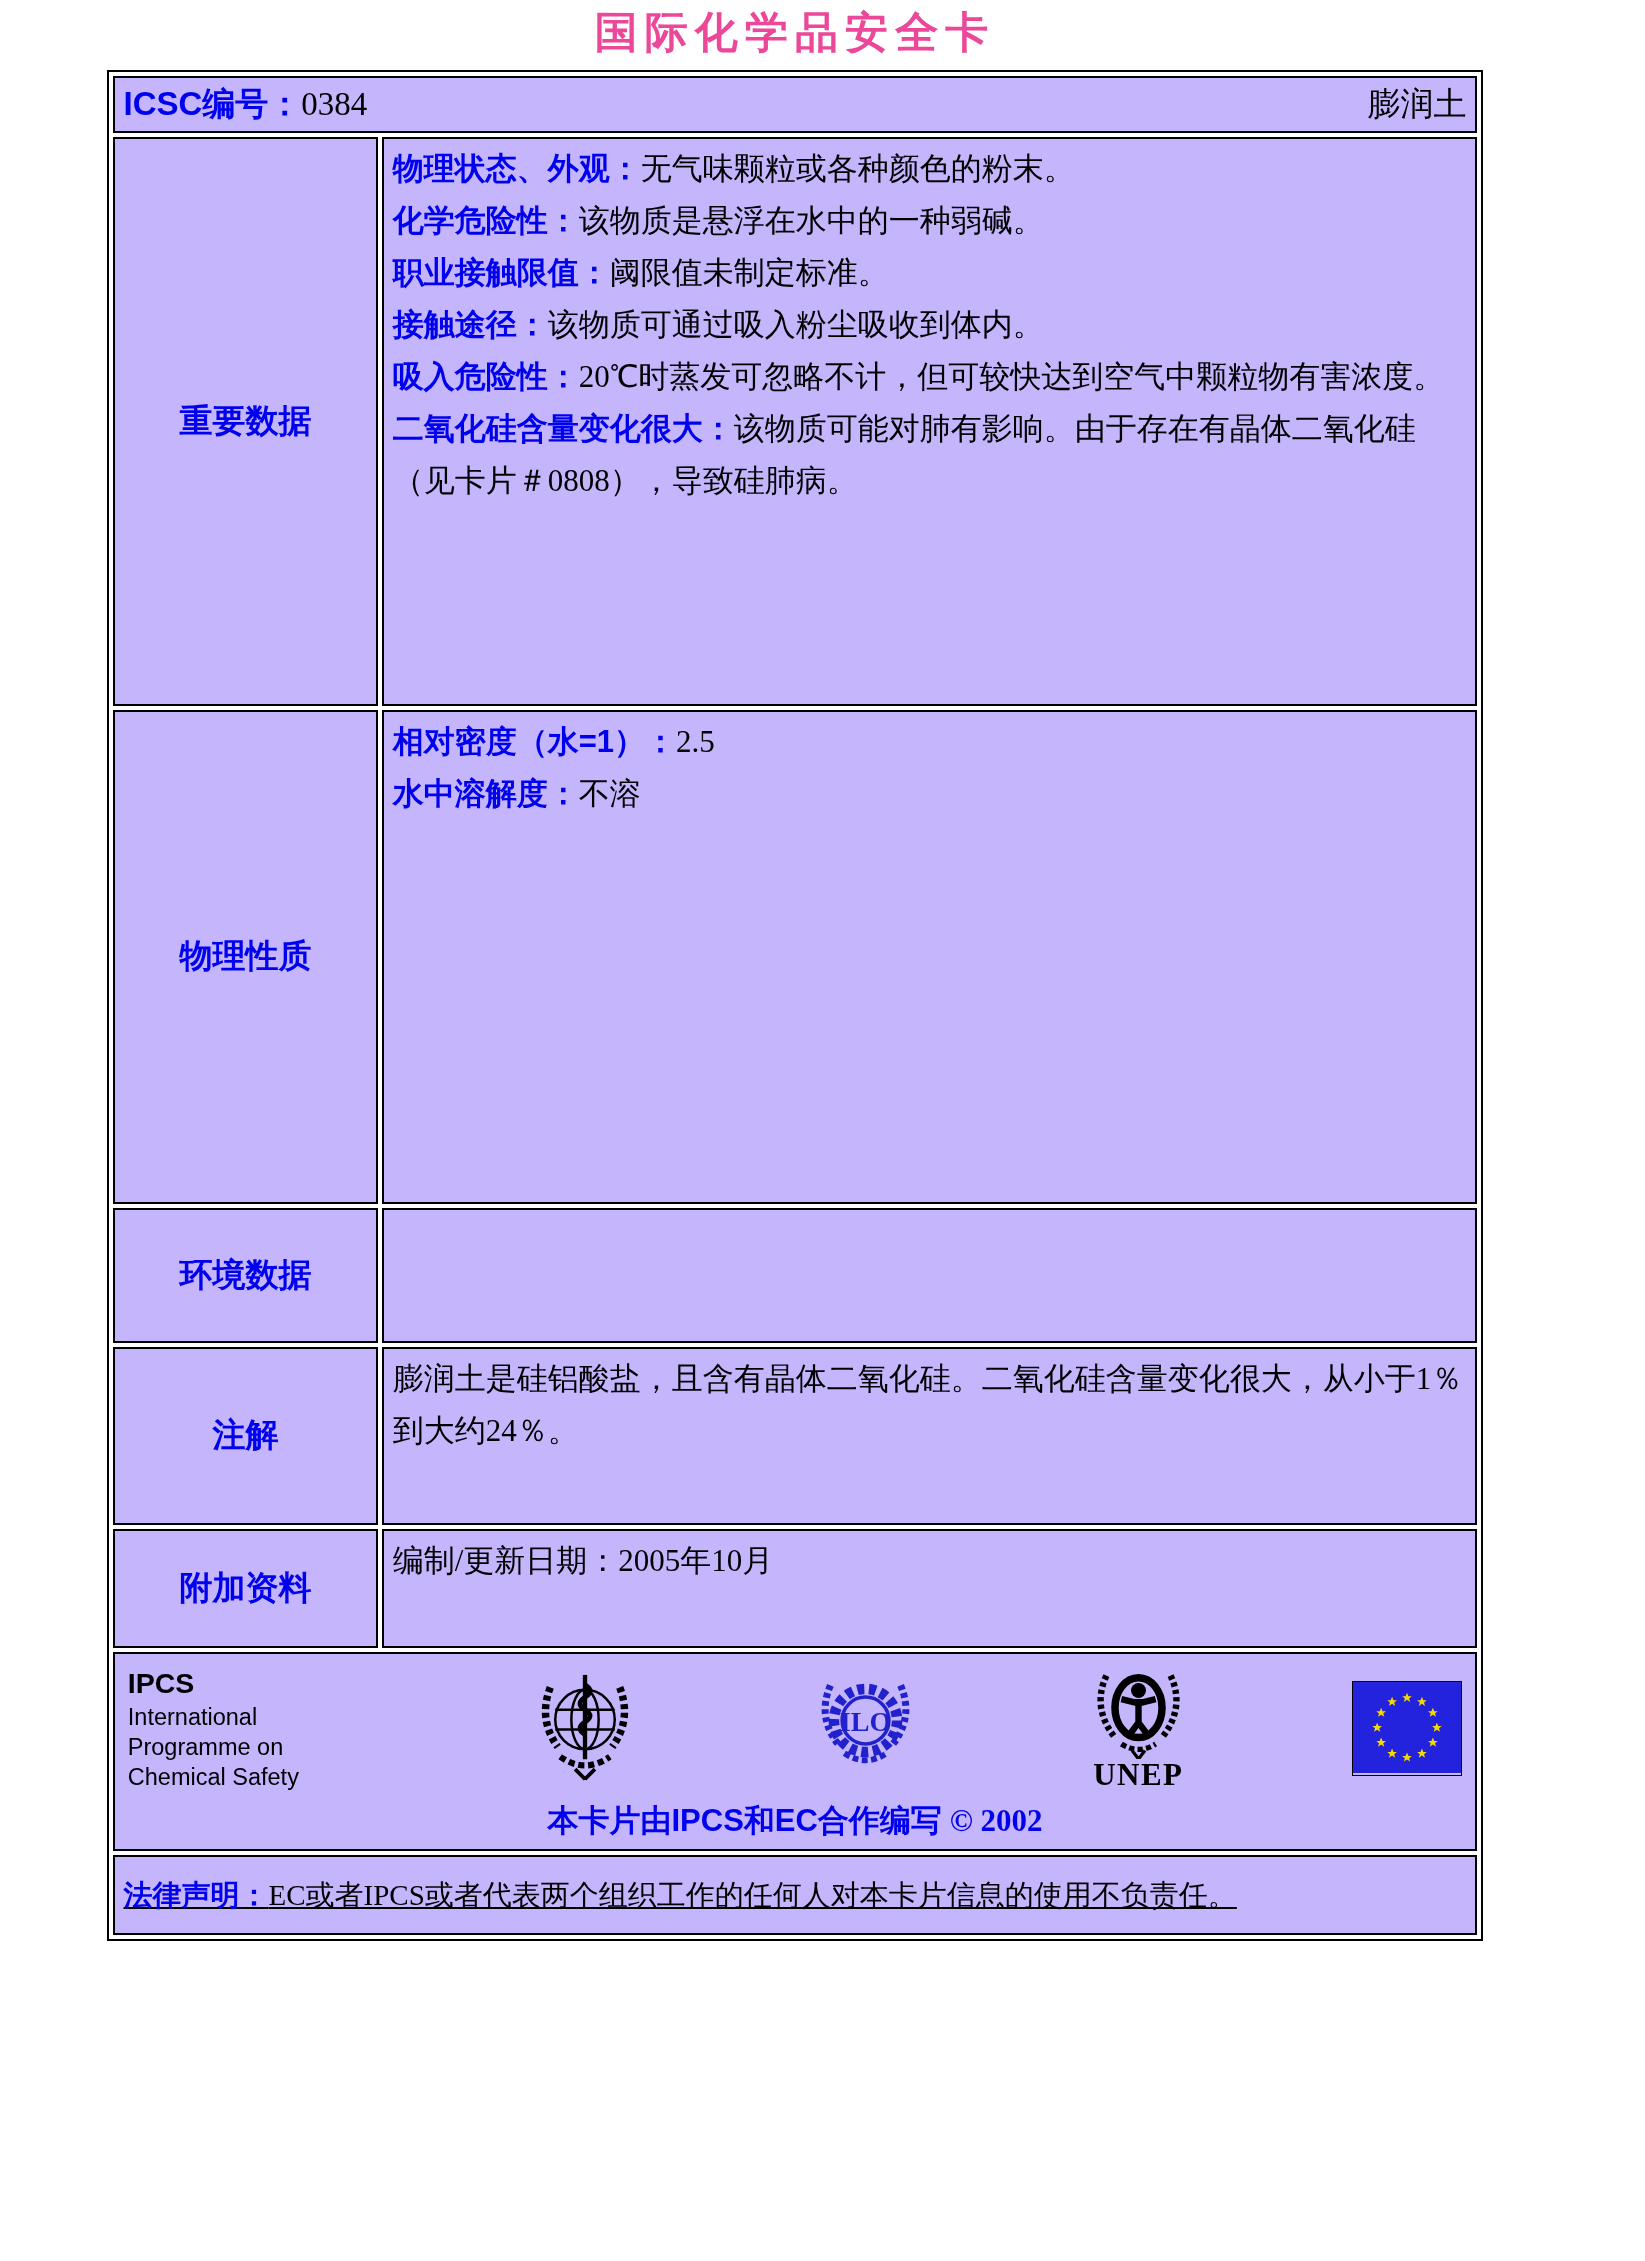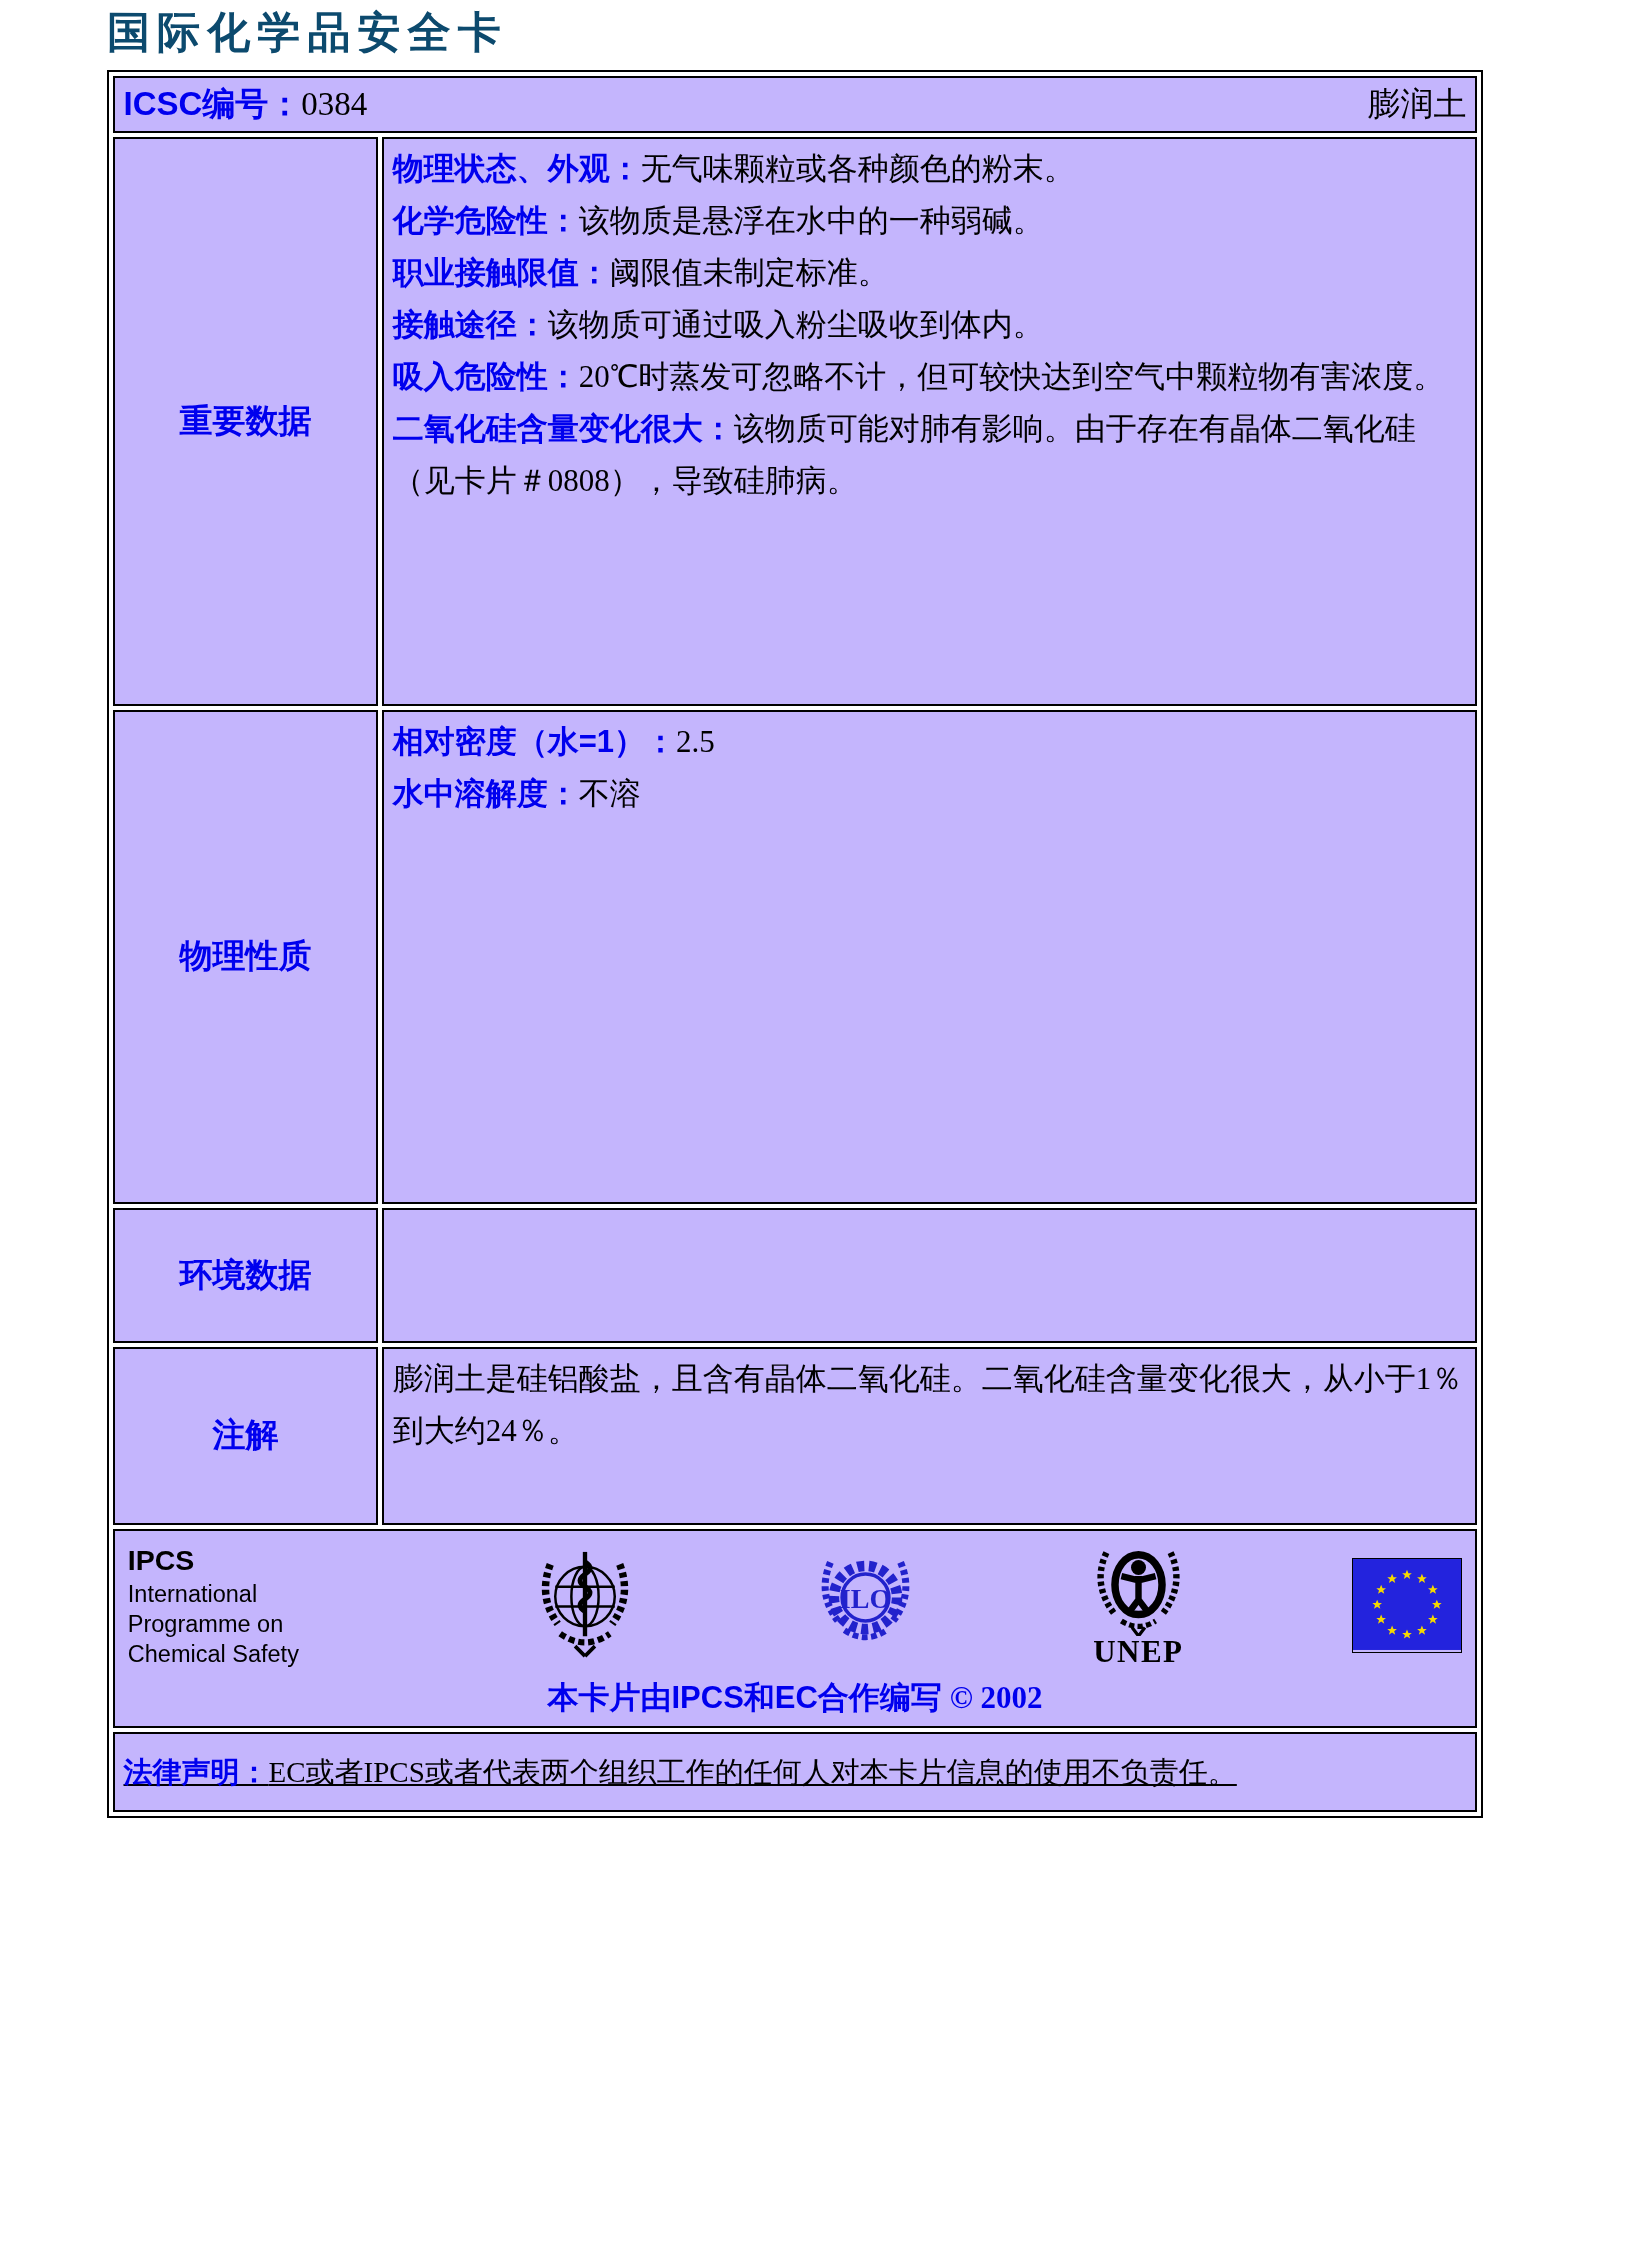--- a/index.html
+++ b/index.html
@@ -5,21 +5,22 @@
   * { box-sizing: border-box; }
   html, body {
     margin: 0; padding: 0;
     background: #ffffff;
     width: 1645px; height: 2261px;
     font-family: "Liberation Serif", serif;
     color: #000000;
   }
   .page { width: 1376px; margin-left: 107px; }
   .main-title {
-    color: #0c4a6e;
+    text-align: center;
+    color: #ec4899;
     font-family: "Liberation Sans", sans-serif;
     font-weight: bold;
     font-size: 43px;
     letter-spacing: 7.1px;
     margin: 8.5px 0 15.6px 0;
     line-height: 46px;
   }
   table.card {
     width: 100%;
     border: 2.8px solid #000;
@@ -145,20 +146,26 @@
       <td class="content cell-environ"></td>
     </tr>
 
     <tr>
       <td class="section-label">注解</td>
       <td class="content cell-notes">
         <p>膨润土是硅铝酸盐，且含有晶体二氧化硅。二氧化硅含量变化很大，从小于1％到大约24％。</p>
       </td>
     </tr>
 
+    <tr>
+      <td class="section-label">附加资料</td>
+      <td class="content cell-additional">
+        <p>编制/更新日期：2005年10月</p>
+      </td>
+    </tr>
 
     <tr>
       <td colspan="2" class="logos-cell">
         <div class="logos-flex">
           <div class="ipcs-block">
             <div class="ipcs-acronym">IPCS</div>
             <div>International</div>
             <div>Programme on</div>
             <div>Chemical Safety</div>
           </div>

